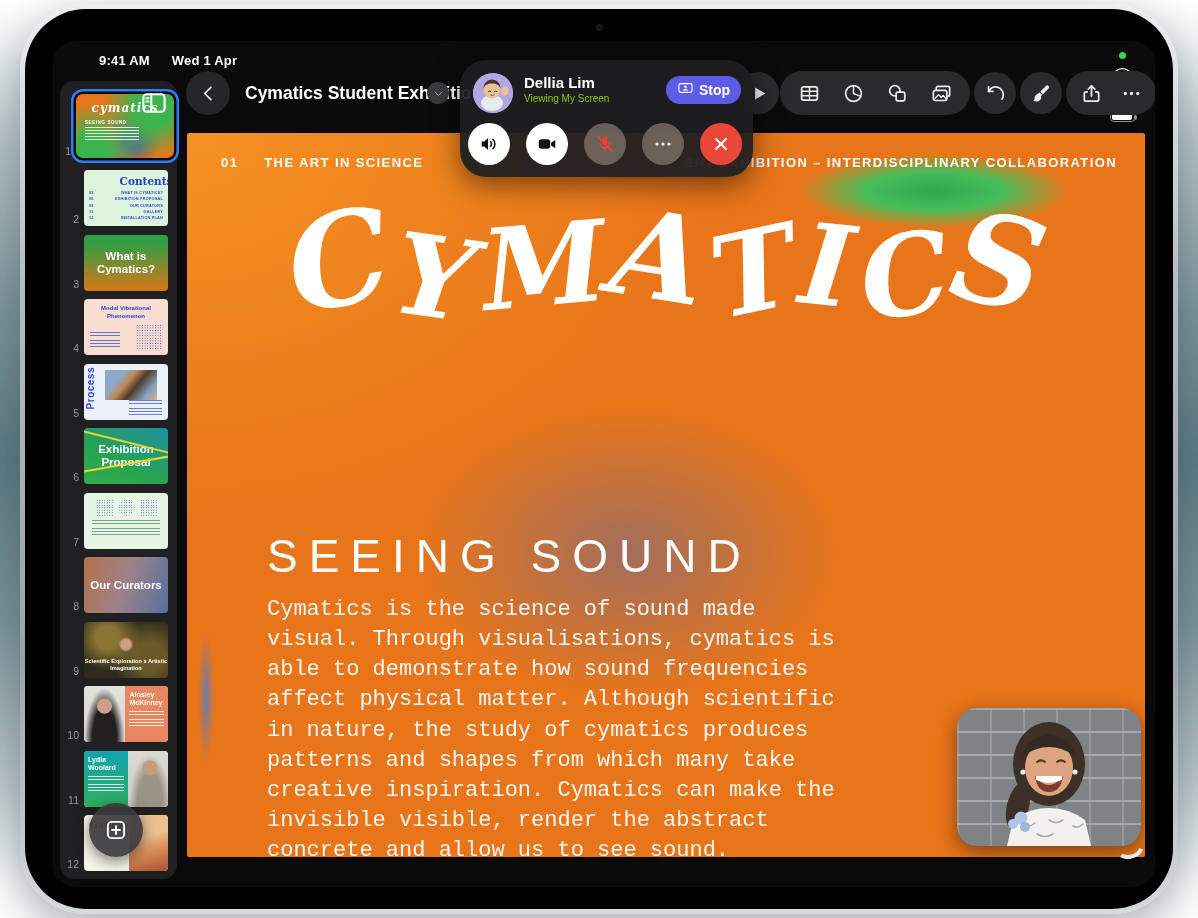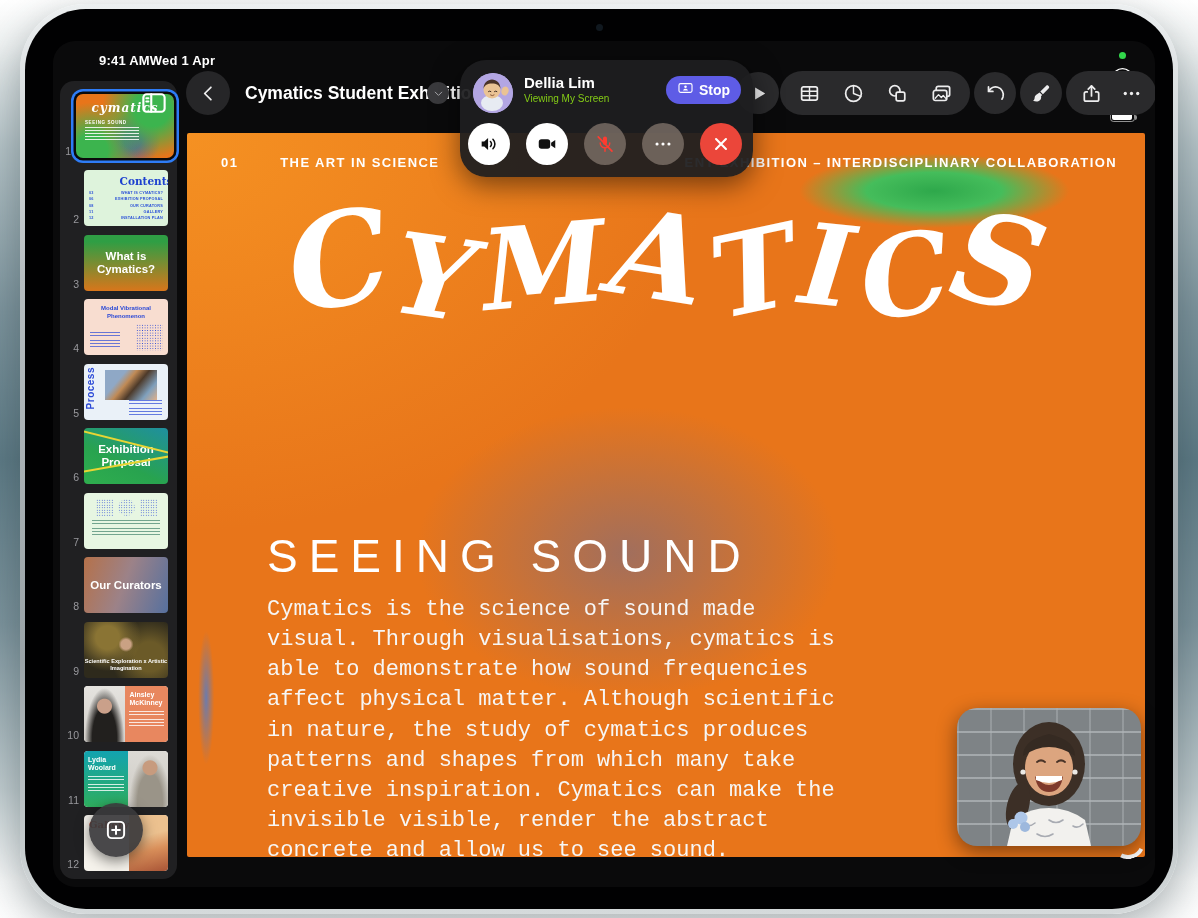--- a/index.html
+++ b/index.html
@@ -9,21 +9,21 @@
 
   
   .device { position:absolute; left:20px; top:4px; width:1158px; height:910px; border-radius:66px;
     background:linear-gradient(180deg,#eceff0,#b6bdc0 30%,#9aa3a7 72%,#d5dadb);
     box-shadow:0 14px 44px rgba(35,52,58,.4); }
   .bezel { position:absolute; inset:5px; border-radius:61px; background:#010102; }
   .cam-dot { position:absolute; left:50%; top:15px; width:7px; height:7px; margin-left:-3px; border-radius:50%; background:#10181f; }
   .screen { position:absolute; left:28px; top:32px; width:1102px; height:846px; border-radius:22px; background:#0a0a0b; overflow:hidden; }
 
   
-  .sb-left { position:absolute; left:46px; top:12px; display:flex; gap:0; font-size:13px; font-weight:700; color:#ffffff; letter-spacing:.2px; }
+  .sb-left { position:absolute; left:46px; top:12px; display:flex; gap:22px; font-size:13px; font-weight:700; color:#ffffff; letter-spacing:.2px; }
   .sb-right { position:absolute; right:16px; top:11px; display:flex; align-items:center; gap:7px; color:#fff; font-size:13px; font-weight:600;flex-direction:column; }
   .green-dot { width:7px; height:7px; border-radius:50%; background:#32d74b; }
   .wifi { width:17px; height:15px; }
   .battery { position:relative; width:25px; height:12px; border:1px solid rgba(255,255,255,.55); border-radius:3.5px; }
   .battery .fill { position:absolute; inset:1.5px; background:#fff; border-radius:2px; }
   .battery .tip { position:absolute; right:-3.5px; top:3.5px; width:2px; height:5px; border-radius:0 2px 2px 0; background:rgba(255,255,255,.55); }
 
   
   .tb-circle { position:absolute; width:42px; height:42px; border-radius:50%; background:#2a2a2c; color:#ededee;
     display:flex; align-items:center; justify-content:center; }
@@ -120,21 +120,21 @@
     background-image:
       radial-gradient(closest-side at 78% 8%, #2ea84b 0%, #45bd5b 32%, rgba(69,189,91,0) 64%),
       radial-gradient(closest-side at 102% 44%, #3eb352 0%, rgba(62,179,82,0) 58%),
       radial-gradient(closest-side at 58% 102%, #49619c 0%, rgba(73,97,156,0) 52%),
       radial-gradient(closest-side at 28% 108%, #35ad4d 0%, rgba(53,173,77,0) 56%),
       radial-gradient(closest-side at 2% 78%, #6d7bab 0%, rgba(109,123,171,0) 42%),
       radial-gradient(closest-side at 46% 58%, rgba(92,104,158,.5) 0%, rgba(92,104,158,0) 48%),
       radial-gradient(farthest-side at 0% 0%, #f59122 0%, rgba(245,145,34,0) 55%); }
   .eyebrow-row { position:absolute; top:22px; left:34px; right:28px; display:flex; align-items:baseline;
     font-size:13px; font-weight:600; letter-spacing:1.4px; color:#fff; }
-  .eyebrow-left { margin-left:42px; }
+  .eyebrow-left { margin-left:26px; }
   .eyebrow-right { margin-left:auto; }
   .slide-title { position:absolute; left:0; right:0; top:52px; height:240px; text-align:center; white-space:nowrap; }
   .lt { display:inline-block; font:italic 700 112px "DejaVu Serif",serif; color:#fff; margin:0 3px; }
   .lt:nth-child(1){ font-size:128px; transform:rotate(-10deg); }
   .lt:nth-child(2){ transform:rotate(8deg) translateY(12px); }
   .lt:nth-child(3){ transform:rotate(-5deg); }
   .lt:nth-child(4){ font-size:120px; transform:rotate(9deg) translateY(-6px); }
   .lt:nth-child(5){ transform:rotate(-12deg) translateY(6px); }
   .lt:nth-child(6){ transform:rotate(6deg); }
   .lt:nth-child(7){ transform:rotate(-8deg) translateY(10px); }

